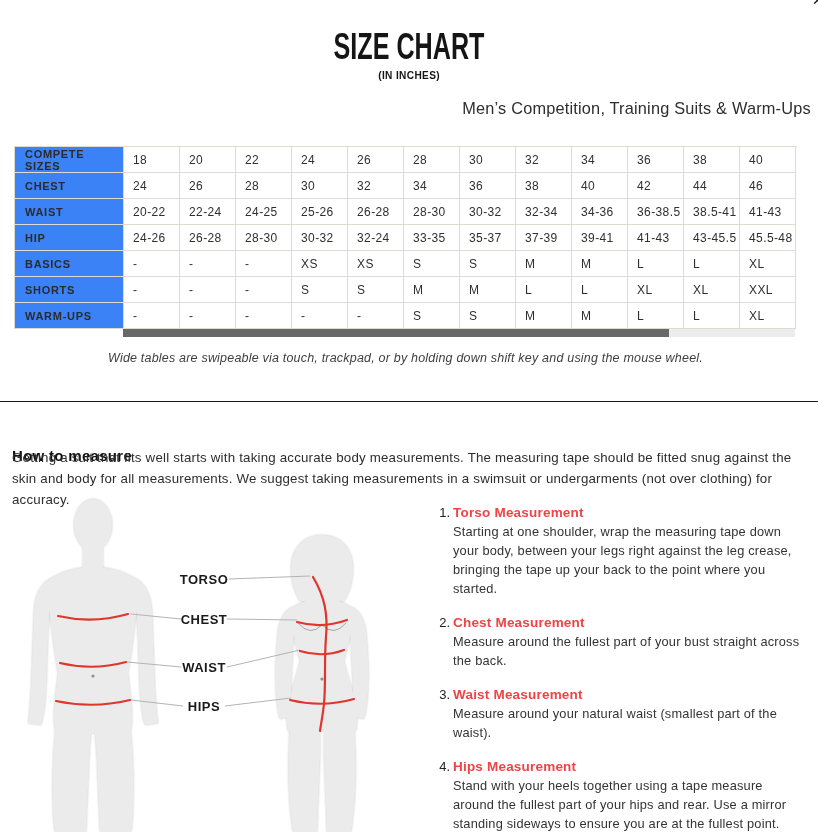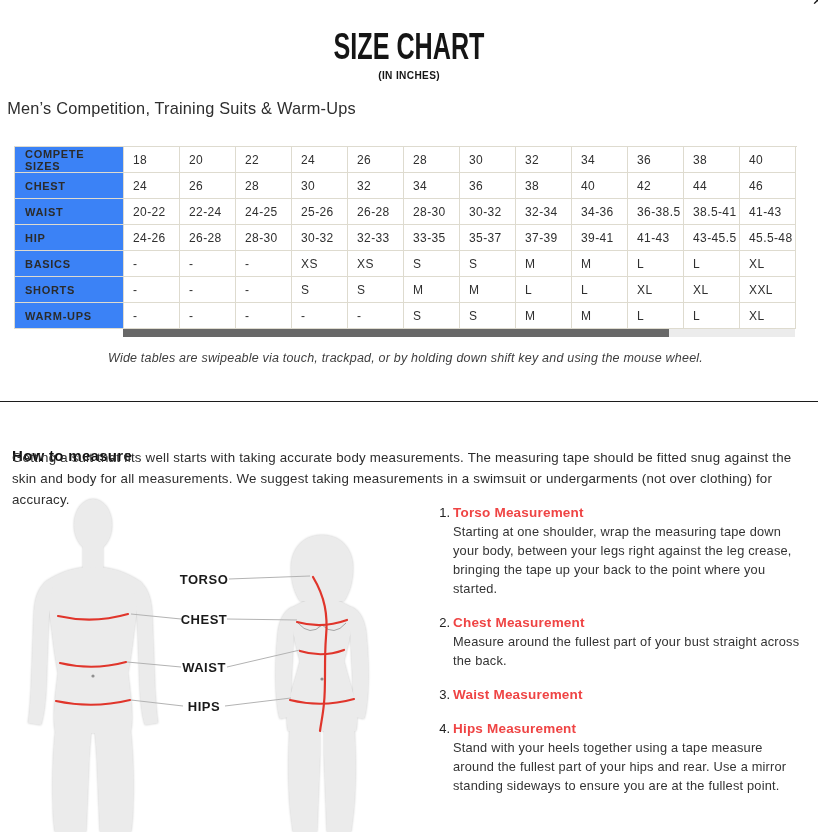--- a/index.html
+++ b/index.html
@@ -8,21 +8,21 @@
   .page { position:relative; width:818px; height:832px; background:#fff; overflow:hidden; }
 
   
   .close-frag { position:absolute; top:-7px; right:-5px; font-size:13px; color:#111; cursor:pointer; }
 
   
   .title-wrap { position:absolute; top:28px; left:0; width:100%; text-align:center; }
   .title { display:inline-block; font-size:37px; font-weight:700; color:#151515; letter-spacing:0px; transform:scaleX(0.68); transform-origin:center; white-space:nowrap; line-height:1; }
   .subtitle-wrap { position:absolute; top:65px; left:0; width:100%; text-align:center; }
   .subtitle { display:inline-block; font-size:11.5px; font-weight:700; color:#151515; letter-spacing:0.4px; transform:scaleX(0.88); transform-origin:center; }
-  .product-wrap { position:absolute; top:99px; left:0; width:100%; text-align:left; }
+  .product-wrap { position:absolute; top:99px; left:0; width:100%; text-align:right; }
   .product { display:inline-block; font-size:17px; font-weight:400; color:#2e2e2e; letter-spacing:0.2px; transform:scaleX(0.96); transform-origin:center; white-space:nowrap; }
 
   
   .tbl { position:absolute; top:146px; left:14px; width:783px; border-top:1px solid #dedbcf; border-left:1px solid #dedbcf; }
   .trow { display:grid; grid-template-columns:109px repeat(12,56px); }
   .cell { height:26px; border-right:1px solid #dedbcf; border-bottom:1px solid #dedbcf; display:flex; align-items:center; padding-left:9px; font-size:12px; letter-spacing:0.4px; color:#2f2f2f; background:#fff; }
   .cell.lbl { background:#3b82f6; font-size:11px; font-weight:700; letter-spacing:0.7px; color:#2b2b2b; padding-left:10px; }
 
   
   .sbar-track { position:absolute; top:329px; left:123px; width:672px; height:8px; background:#ececec; }
@@ -153,21 +153,21 @@
         <div class="cell lbl">HIP</div>
 
           <div class="cell">24-26</div>
 
           <div class="cell">26-28</div>
 
           <div class="cell">28-30</div>
 
           <div class="cell">30-32</div>
 
-          <div class="cell">32-33</div>
+          <div class="cell">32-24</div>
 
           <div class="cell">33-35</div>
 
           <div class="cell">35-37</div>
 
           <div class="cell">37-39</div>
 
           <div class="cell">39-41</div>
 
           <div class="cell">41-43</div>
@@ -339,20 +339,21 @@
         <div class="step-body">
           <div class="step-title">Chest Measurement</div>
           <div class="step-text">Measure around the fullest part of your bust straight across the back.</div>
         </div>
       </div>
 
       <div class="step">
         <div class="step-num">3.</div>
         <div class="step-body">
           <div class="step-title">Waist Measurement</div>
+          <div class="step-text">Measure around your natural waist (smallest part of the waist).</div>
         </div>
       </div>
 
       <div class="step">
         <div class="step-num">4.</div>
         <div class="step-body">
           <div class="step-title">Hips Measurement</div>
           <div class="step-text">Stand with your heels together using a tape measure around the fullest part of your hips and rear. Use a mirror standing sideways to ensure you are at the fullest point.</div>
         </div>
       </div>

